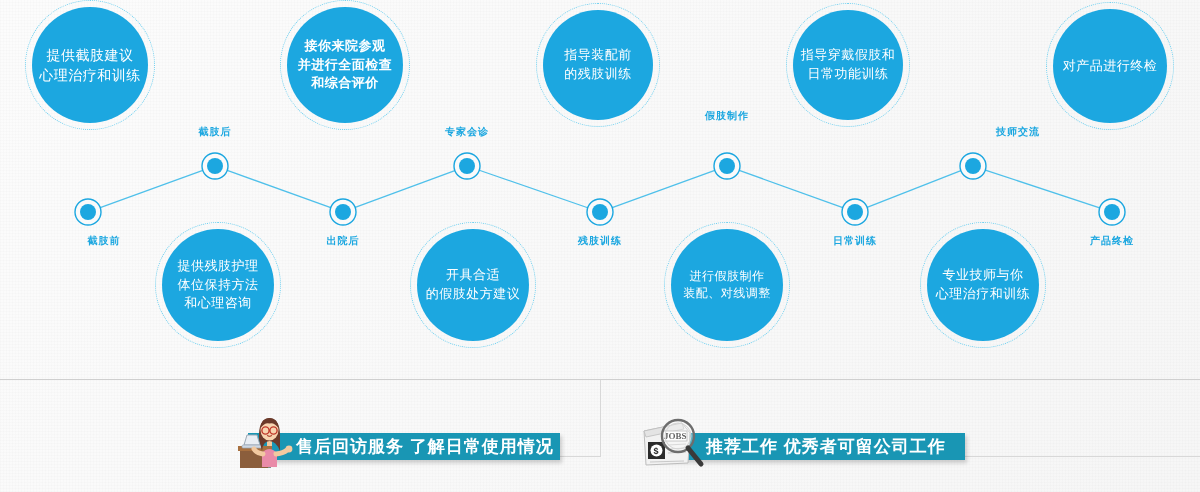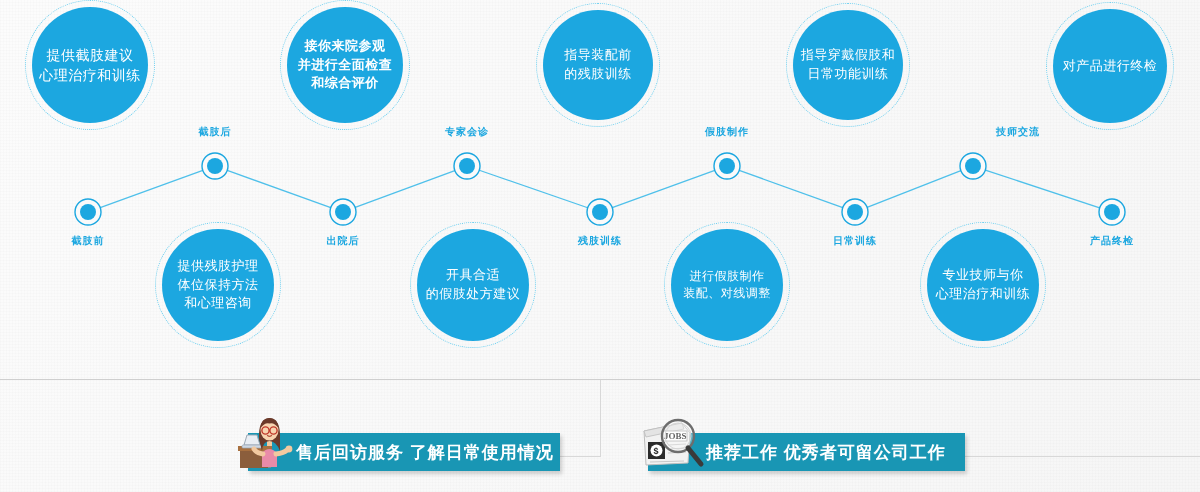--- a/index.html
+++ b/index.html
@@ -81,21 +81,21 @@
   }
   .rule-v {
     position: absolute;
     width: 1px;
     background: #d8d8d8;
   }
 
   
   .banner {
     position: absolute;
-    height: 38px;
+    height: 27px;
     background: #1996B4;
     box-shadow: 2px 3px 4px rgba(0,0,0,0.18);
     display: flex;
     align-items: center;
   }
   .banner-text {
     color: #ffffff;
     font-size: 17px;
     font-weight: bold;
     letter-spacing: 1px;
@@ -169,26 +169,26 @@
 的假肢处方建议</div>
       <div class="bubble-ring" style="left: 664px; top: 222px; width: 126px; height: 126px;"></div>
       <div class="bubble" style="left: 671px; top: 229px; width: 112px; height: 112px; font-size: 12px; background: rgb(28, 167, 224);">进行假肢制作
 装配、对线调整</div>
       <div class="bubble-ring" style="left: 920px; top: 222px; width: 126px; height: 126px;"></div>
       <div class="bubble" style="left: 927px; top: 229px; width: 112px; height: 112px; font-size: 13px; background: rgb(28, 167, 224);">专业技师与你
 心理治疗和训练</div>
     </div>
 
   <div id="node-label-layer">
-      <div class="node-label" style="left: 88px; top: 234px;">截肢前</div>
+      <div class="node-label" style="left: 104px; top: 234px;">截肢前</div>
       <div class="node-label" style="left: 215px; top: 125px;">截肢后</div>
       <div class="node-label" style="left: 343px; top: 234px;">出院后</div>
       <div class="node-label" style="left: 467px; top: 125px;">专家会诊</div>
       <div class="node-label" style="left: 600px; top: 234px;">残肢训练</div>
-      <div class="node-label" style="left: 727px; top: 125px;">假肢制作</div>
+      <div class="node-label" style="left: 727px; top: 109px;">假肢制作</div>
       <div class="node-label" style="left: 855px; top: 234px;">日常训练</div>
       <div class="node-label" style="left: 973px; top: 125px; margin-left: 45px;">技师交流</div>
       <div class="node-label" style="left: 1112px; top: 234px;">产品终检</div>
     </div>
 
   <div class="rule-h" id="rule-top" style="left: 0px; width: 1200px; top: 379px;"></div>
   <div class="rule-v" id="rule-vert" style="left: 600px; top: 380px; height: 77px;"></div>
   <div class="rule-h" id="rule-mid-left" style="top: 456px; left: 560px; width: 40px; background: rgb(216, 216, 216);"></div>
   <div class="rule-h" id="rule-mid-right" style="top: 456px; left: 965px; width: 235px; background: rgb(216, 216, 216);"></div>
 

